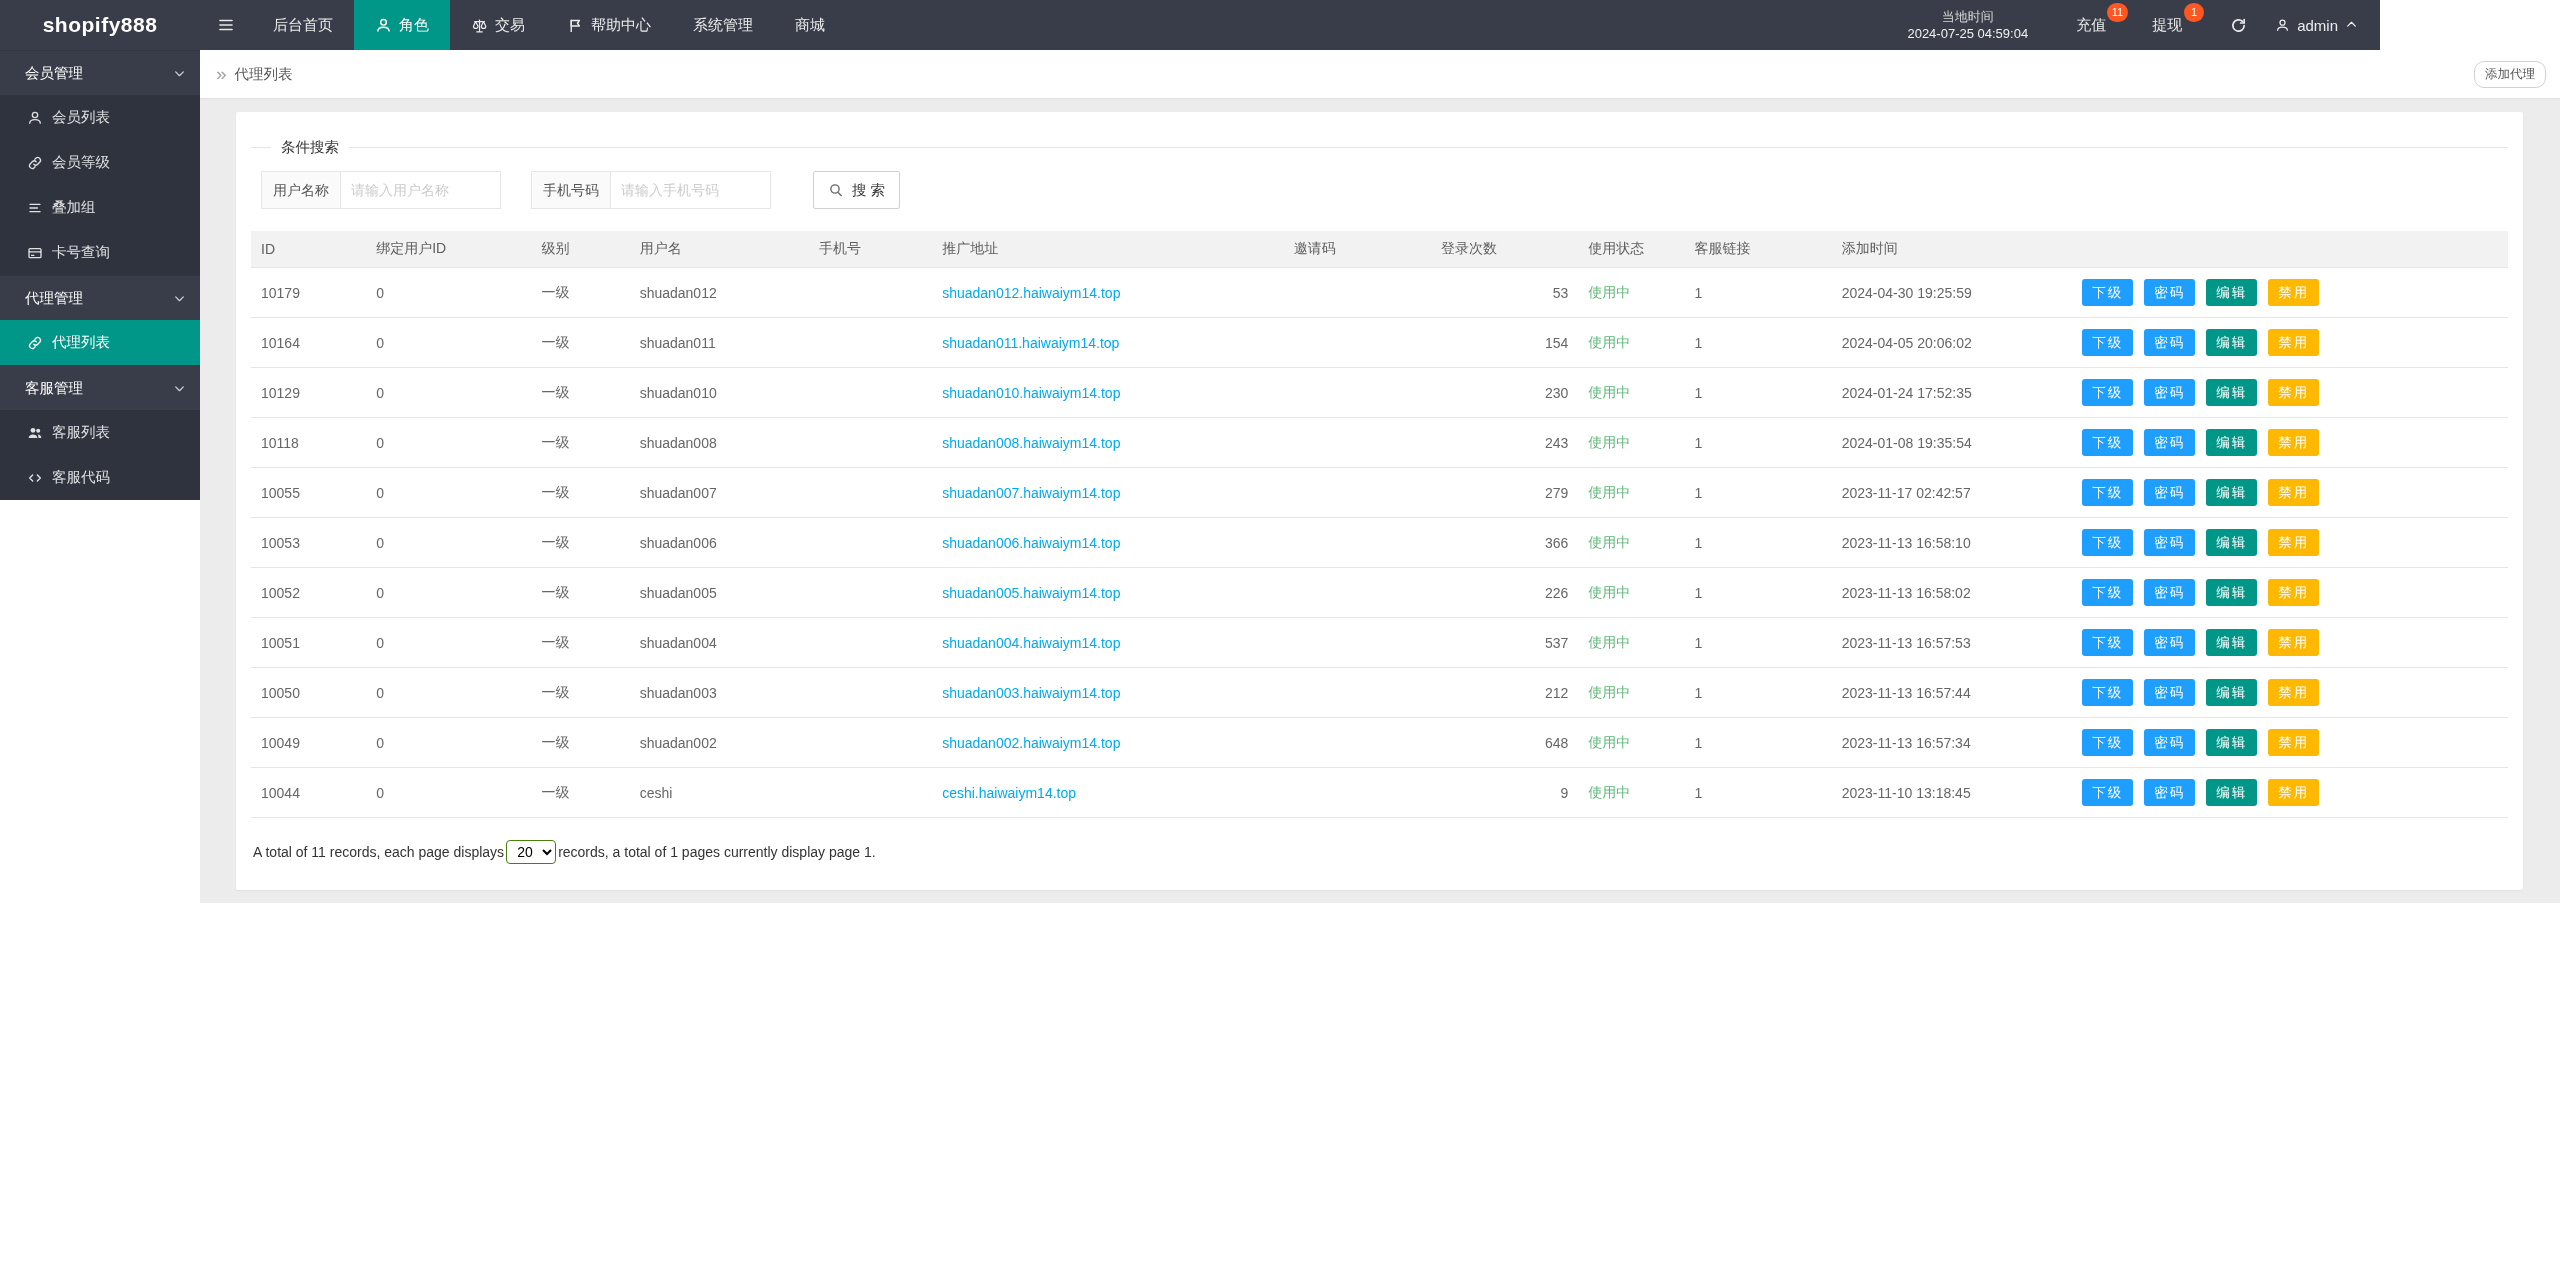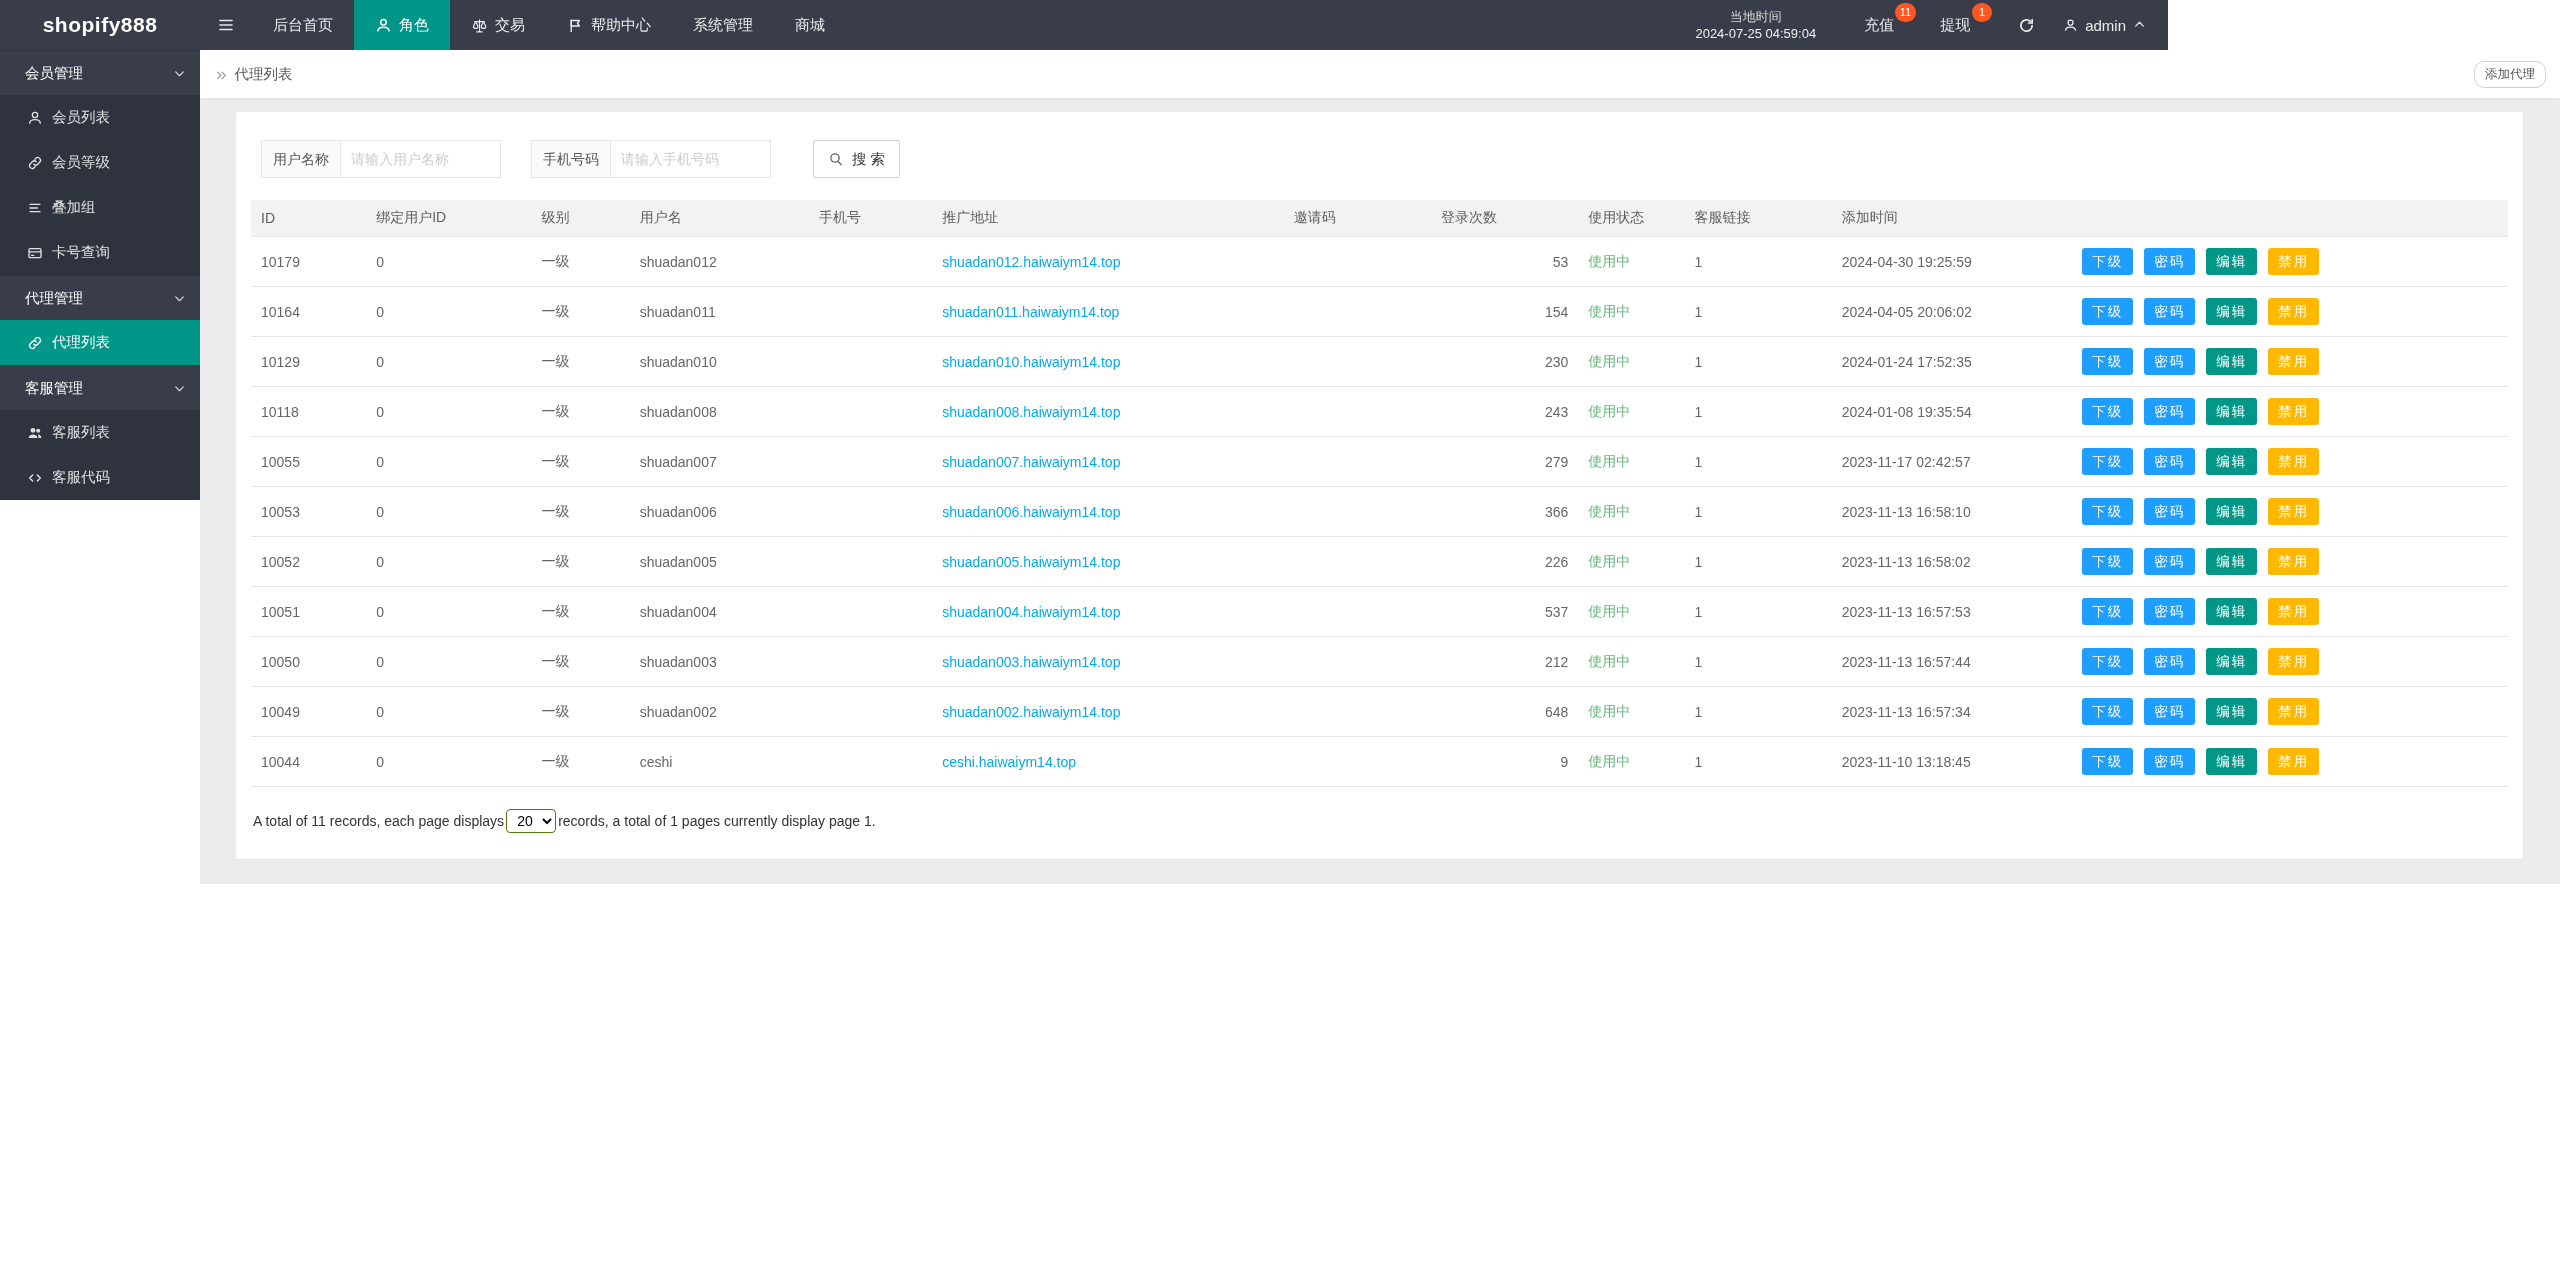--- a/index.html
+++ b/index.html
@@ -1,21 +1,21 @@
 <!DOCTYPE html>
 <html><head>
 <meta charset="utf-8">
 <style>
   * { margin:0; padding:0; box-sizing:border-box; }
   html,body { width:2560px; height:1271px; overflow:hidden; background:#fff;
     font-family:"Liberation Sans","DejaVu Sans",sans-serif; }
   #app { position:relative; width:2560px; height:1271px; }
 
   
-  .header { position:absolute; top:0; left:0; width:2168px; height:50px;
+  .header { position:absolute; top:0; left:0; width:2380px; height:50px;
     background:#393D49; display:flex; align-items:stretch; z-index:10; }
   .logo { width:200px; display:flex; align-items:center; justify-content:center;
     color:#fff; font-size:21px; font-weight:bold; letter-spacing:.5px; }
   .hamburger { width:52px; display:flex; align-items:center; justify-content:center;
     color:#e8e8e8; cursor:pointer; }
   .nav { display:flex; }
   .nav-item { display:flex; align-items:center; gap:7px; padding:0 21px;
     color:#ebebeb; font-size:15px; cursor:pointer; }
   .nav-item.active { background:#009688; color:#fff; }
   .nav-item svg { width:17px; height:17px; }
@@ -277,20 +277,23 @@
   <div class="main">
     <div class="breadcrumb-bar">
       <span class="crumb-caret">»</span>
       <span class="crumb-title">代理列表</span>
       <button class="add-agent-btn">添加代理</button>
     </div>
 
     <div class="content">
       <div class="card">
 
+        <fieldset class="search-field">
+          <legend>条件搜索</legend>
+        </fieldset>
 
         <div class="search-form">
           <div class="inline-group">
             <span class="inline-label">用户名称</span>
             <input class="inline-input" type="text" placeholder="请输入用户名称" style="">
           </div>
           <div class="inline-group">
             <span class="inline-label">手机号码</span>
             <input class="inline-input" type="text" placeholder="请输入手机号码" style="">
           </div>

